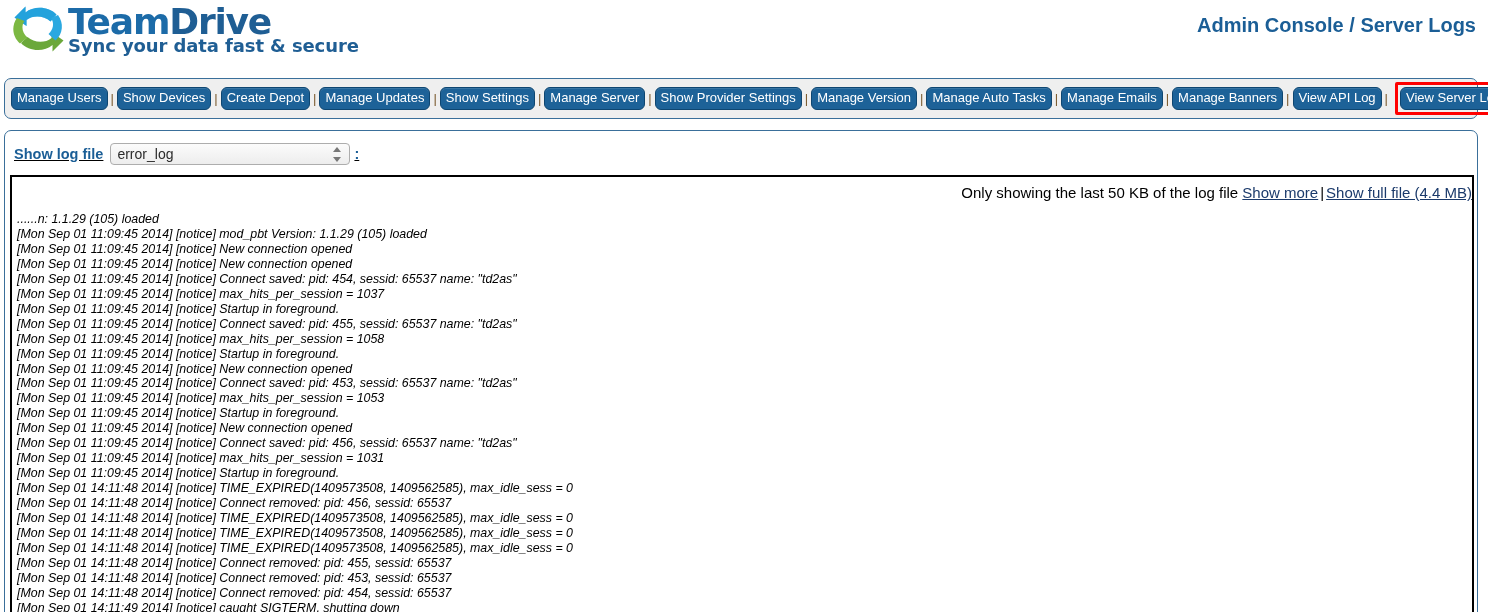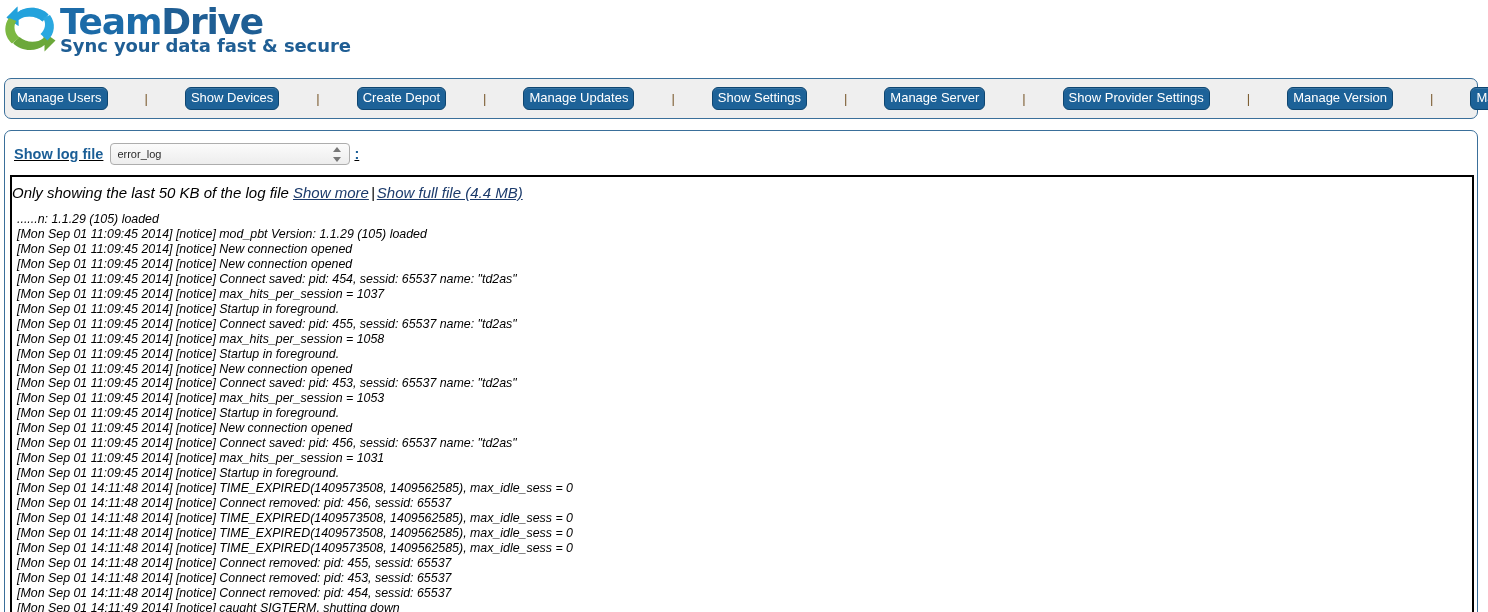--- a/index.html
+++ b/index.html
@@ -17,21 +17,21 @@
   }
 
   
   .header {
     position: relative;
     height: 62px;
     width: 1488px;
   }
   .logo-block {
     position: absolute;
-    left: 4px;
+    left: 12px;
     top: 2px;
     display: flex;
     align-items: flex-start;
   }
   .logo-mark {
     width: 54px;
     height: 52px;
     flex: none;
     margin-top: 2px;
   }
@@ -78,21 +78,20 @@
   }
   .nav-panel {
     position: absolute;
     left: 4px;
     top: 78px;
     width: 1474px;
     height: 41px;
     display: flex;
     align-items: center;
     padding-left: 6px;
-    gap: 34px;
   }
   .nav-btn {
     background: #1d6298;
     color: #ffffff;
     border: 1px solid #0e4671;
     border-radius: 6px;
     font-size: 13px;
     line-height: 14px;
     padding: 3px 5px 4px 5px;
     white-space: nowrap;
@@ -147,21 +146,21 @@
     background: linear-gradient(to bottom, #fbfbfb 0%, #ededed 100%);
     border: 1px solid #adadad;
     border-radius: 4px;
     box-sizing: border-box;
     cursor: pointer;
   }
   .select-value {
     position: absolute;
     left: 6px;
     top: 2px;
-    font-size: 11px;
+    font-size: 14px;
     color: #2b2b2b;
     line-height: 17px;
     white-space: nowrap;
   }
   .select-arrows {
     position: absolute;
     right: 7px;
     top: 2px;
     width: 9px;
     height: 17px;
@@ -194,26 +193,25 @@
     left: 5px;
     top: 44px;
     width: 1464px;
     height: 470px;
     border: 2px solid #000000;
     box-sizing: border-box;
     background: #ffffff;
     overflow: hidden;
   }
   .log-notice {
-    text-align: left;
+    text-align: right;
     font-size: 15px;
     color: #000000;
     padding: 6px 0 4px 0;
     line-height: 20px;
-    font-style: italic;
   }
   .log-notice a {
     color: #1b3a6b;
     text-decoration: underline;
     cursor: pointer;
   }
   .log-notice .bar {
     color: #000000;
     text-decoration: none;
     padding: 0 2px;
@@ -240,20 +238,21 @@
       <path d="M9 39 C 16.5 47.5, 32 48.5, 40.5 41 L 40.5 47.5 L 51.5 36.5 L 39.5 28 L 39.5 34 C 33 39.5, 22 39, 15.5 33 Z" fill="#6ba83a"></path>
       <path d="M5 14 C -1 22, 0.5 33, 8 39.5 L 15.5 33.5 C 10 29, 9 22, 12.5 17 Z" fill="#7cb842"></path>
       <path d="M46 11 C 52 19, 51 30, 43.5 36.5 L 36.5 30 C 41.5 25.5, 42.5 19, 39 14 Z" fill="#2aa8e0"></path>
     </svg>
     <div class="logo-text">
       <div class="logo-title"><span>Team</span><span class="dark">Drive</span></div>
       <div class="logo-sub">Sync your data fast &amp; secure</div>
     </div>
   </div>
 
+  <div class="console-title">Admin Console / Server Logs</div>
 </div>
 
 <div class="panel nav-panel" id="nav-bar">
     <span class="nav-btn">Manage Users</span>
     <span class="nav-sep">|</span>
     <span class="nav-btn">Show Devices</span>
     <span class="nav-sep">|</span>
     <span class="nav-btn">Create Depot</span>
     <span class="nav-sep">|</span>
     <span class="nav-btn">Manage Updates</span>

